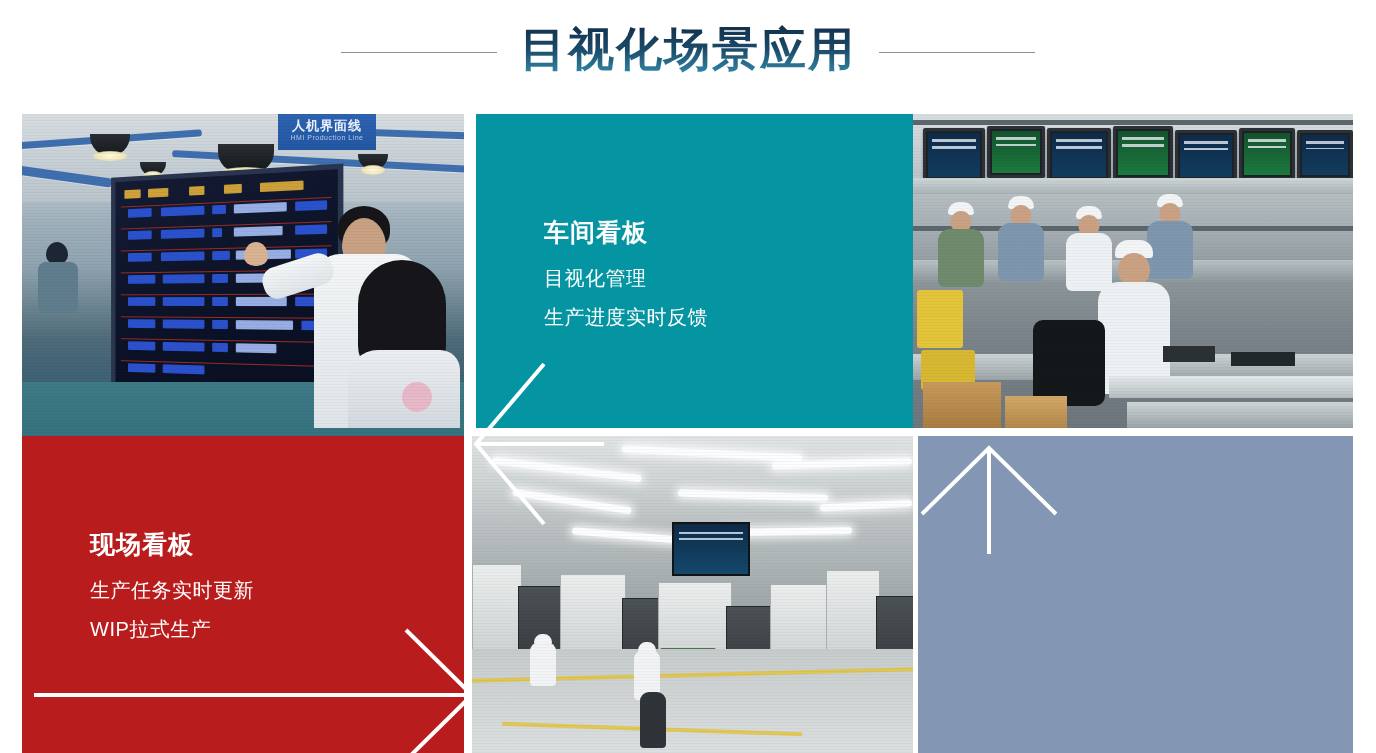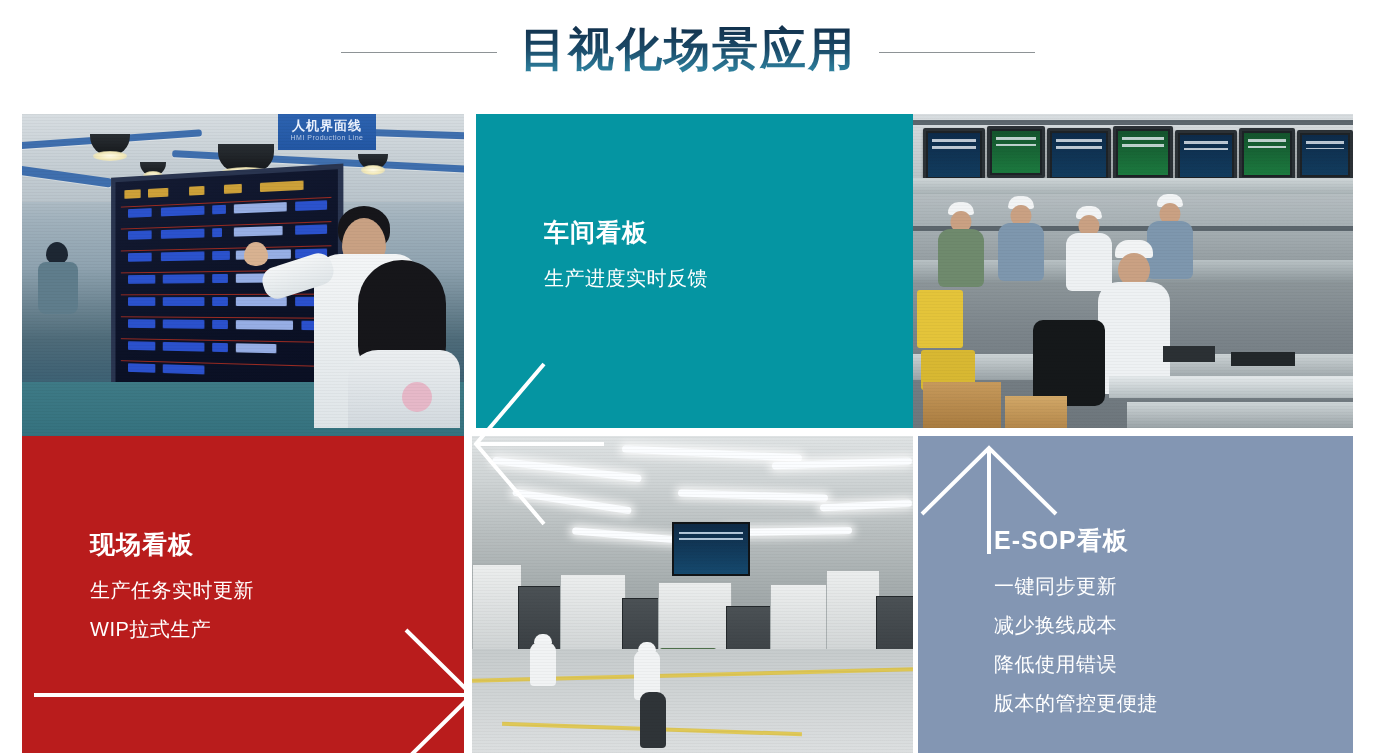--- a/index.html
+++ b/index.html
@@ -262,20 +262,21 @@
       <div class="tl-hair" style="left:336px;top:146px;width:88px;height:116px;border-radius:44px 44px 30px 30px;"></div>
       <div class="tl-whitecoat" style="left:326px;top:236px;width:112px;height:78px;border-radius:30px 20px 0 0;background:linear-gradient(180deg,#eceff1,#d2d9de);"></div>
       <div class="tl-person" style="left:380px;top:268px;width:30px;height:30px;background:#e6b8c8;border-radius:50%;"></div>
       <div class="noise"></div>
     </div>
   </div>
 
   <div class="cell c-tm panel-teal">
     <div class="panel-body tm-text">
       <div class="panel-title">车间看板</div>
+      <div class="panel-line">目视化管理</div>
       <div class="panel-line">生产进度实时反馈</div>
     </div>
   </div>
 
   <div class="cell c-tr">
     <div class="photo ph-tr">
       <div class="tr-rail" style="top:6px;"></div>
       <div class="tr-rail" style="top:112px;"></div>
       <div class="tr-rail" style="top:150px;height:4px;background:#7e878c;"></div>
 
@@ -405,27 +406,20 @@
     </div>
   </div>
 
   <div class="cell c-br panel-blue">
     <svg class="arrow-svg arrow-up" viewBox="0 0 150 130">
       <g stroke="#ffffff" stroke-width="4" fill="none">
         <line x1="71" y1="12" x2="71" y2="118"></line>
         <polyline points="4,78 71,12 138,78"></polyline>
       </g>
     </svg>
-    <div class="panel-body br-text">
-      <div class="panel-title">E-SOP看板</div>
-      <div class="panel-line">一键同步更新</div>
-      <div class="panel-line">减少换线成本</div>
-      <div class="panel-line">降低使用错误</div>
-      <div class="panel-line">版本的管控更便捷</div>
-    </div>
   </div>
 
   <svg class="arrow-svg" style="left:444px;top:250px;width:140px;height:160px;" viewBox="0 0 140 160">
     <g stroke="#ffffff" stroke-width="4" fill="none">
       <line x1="10" y1="80" x2="138" y2="80"></line>
       <polyline points="78,0 10,80 78,160"></polyline>
     </g>
   </svg>
 
 </div>

